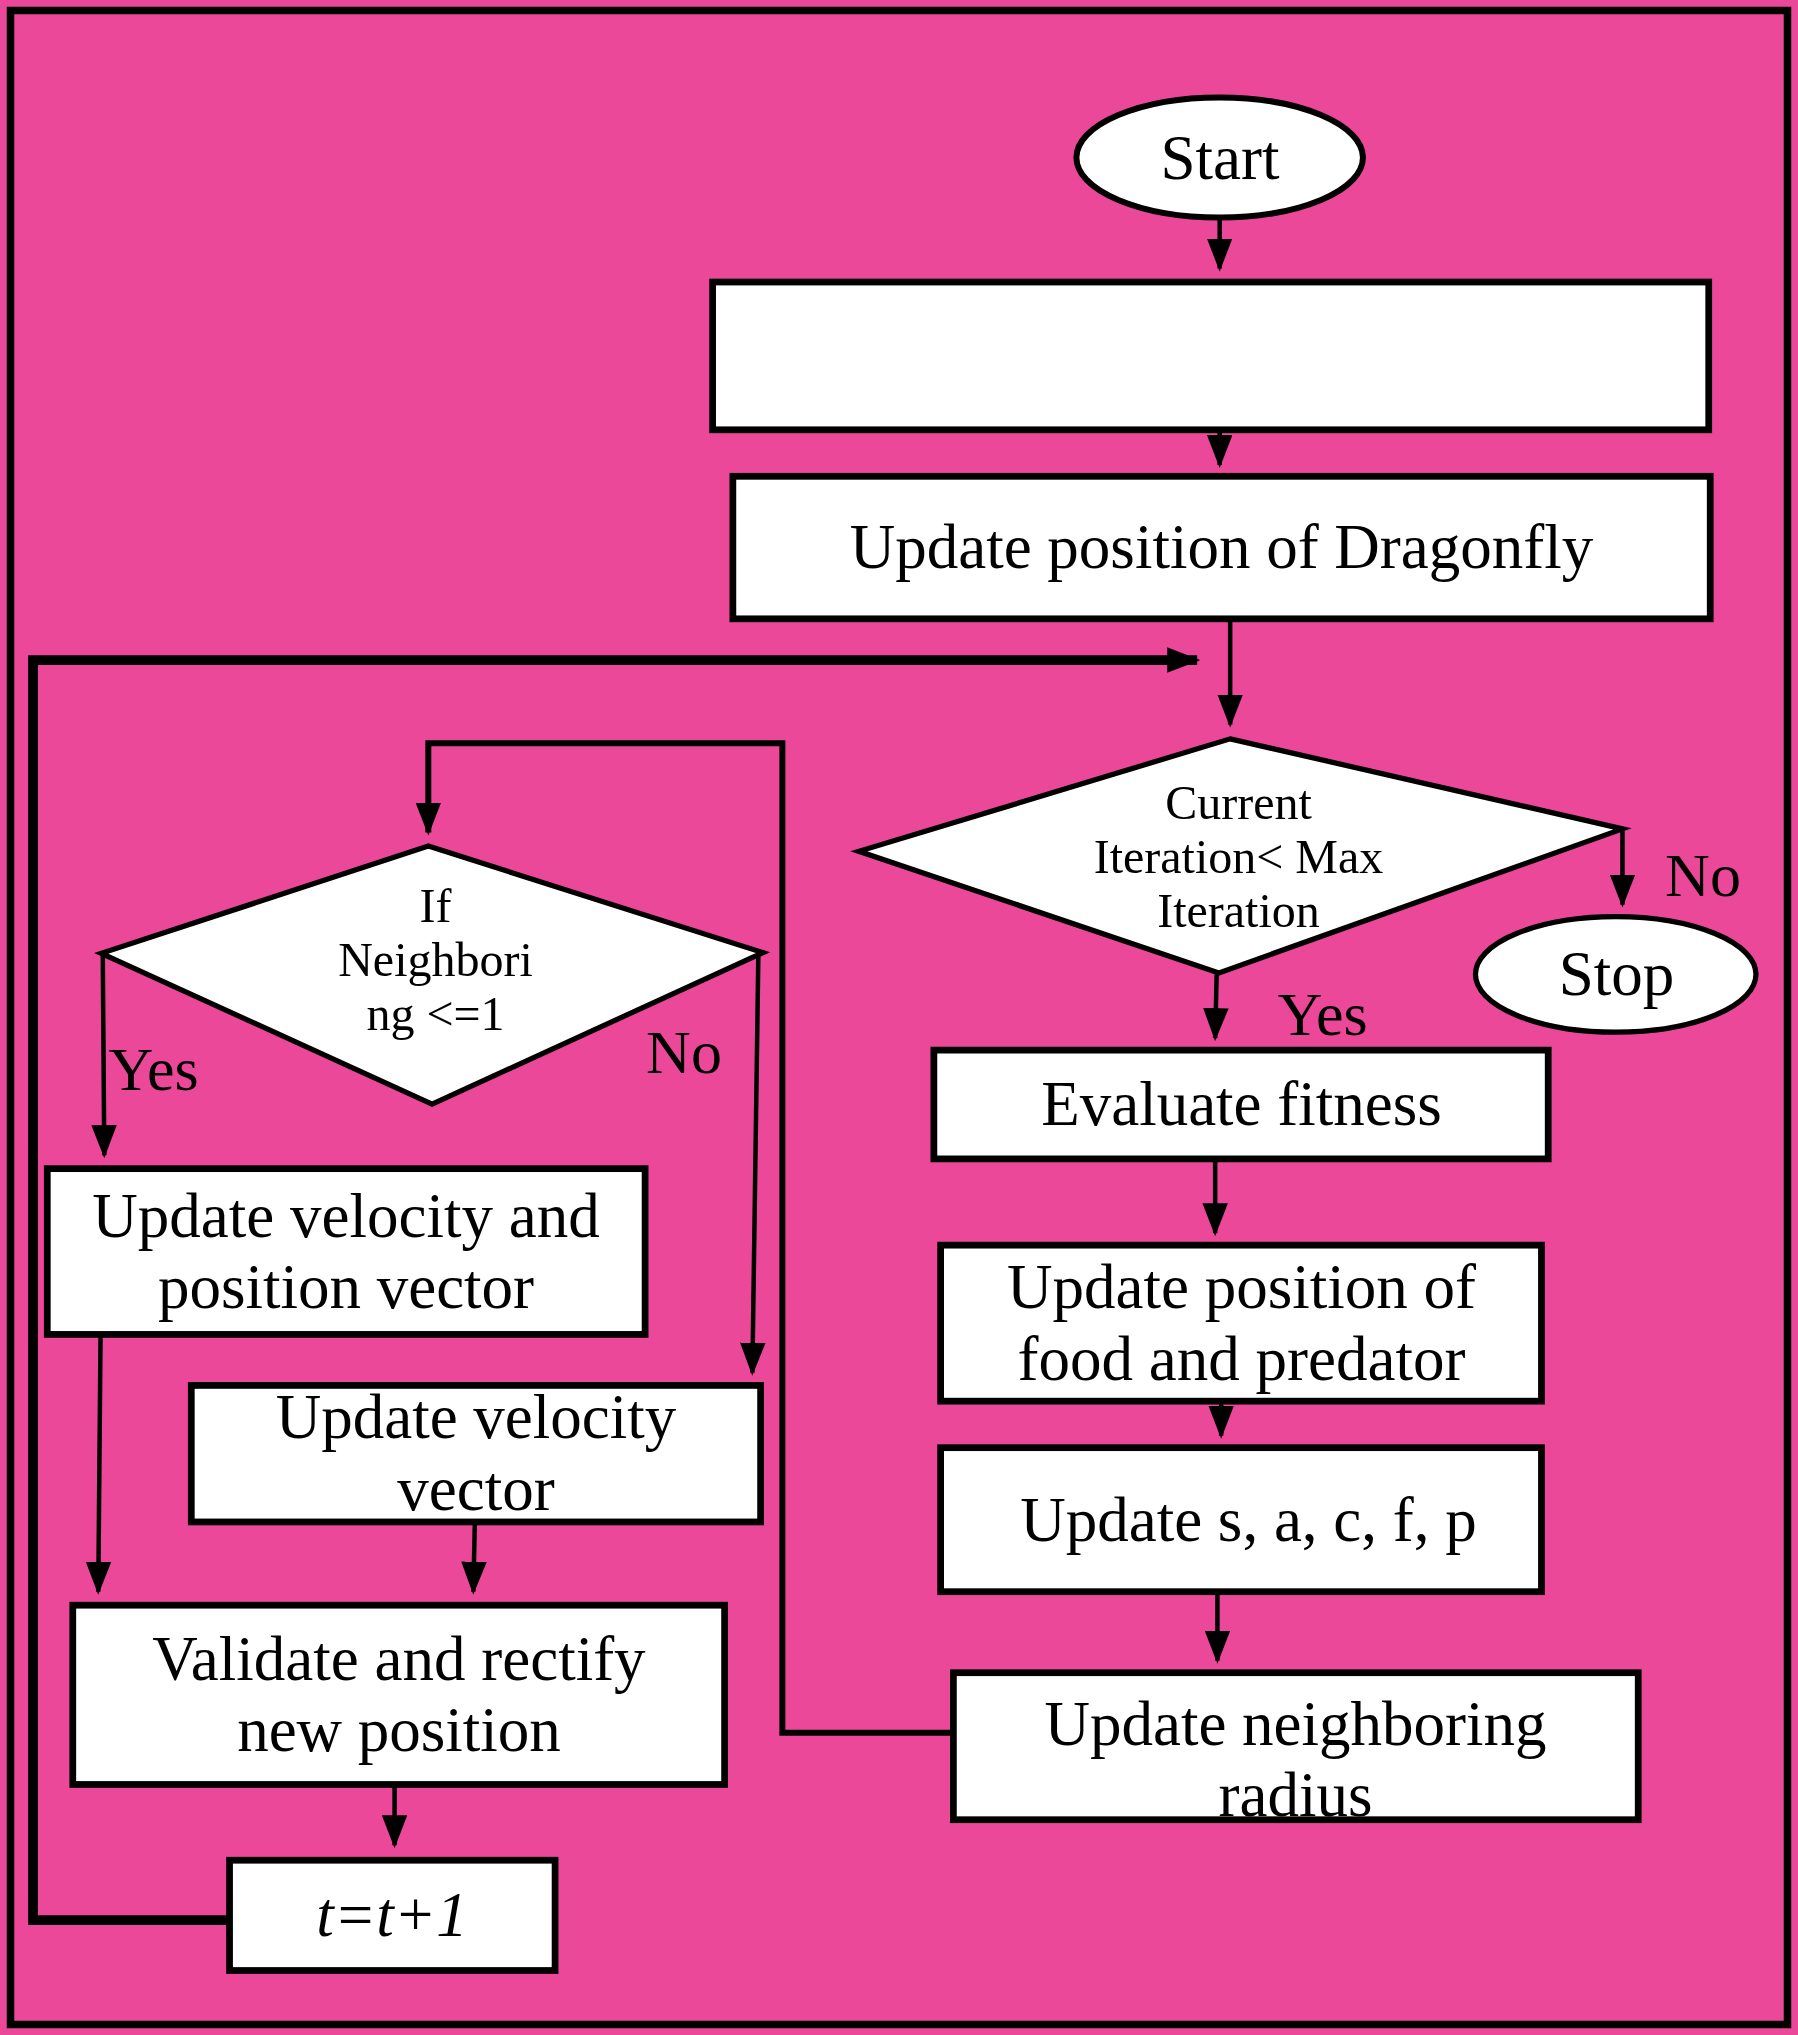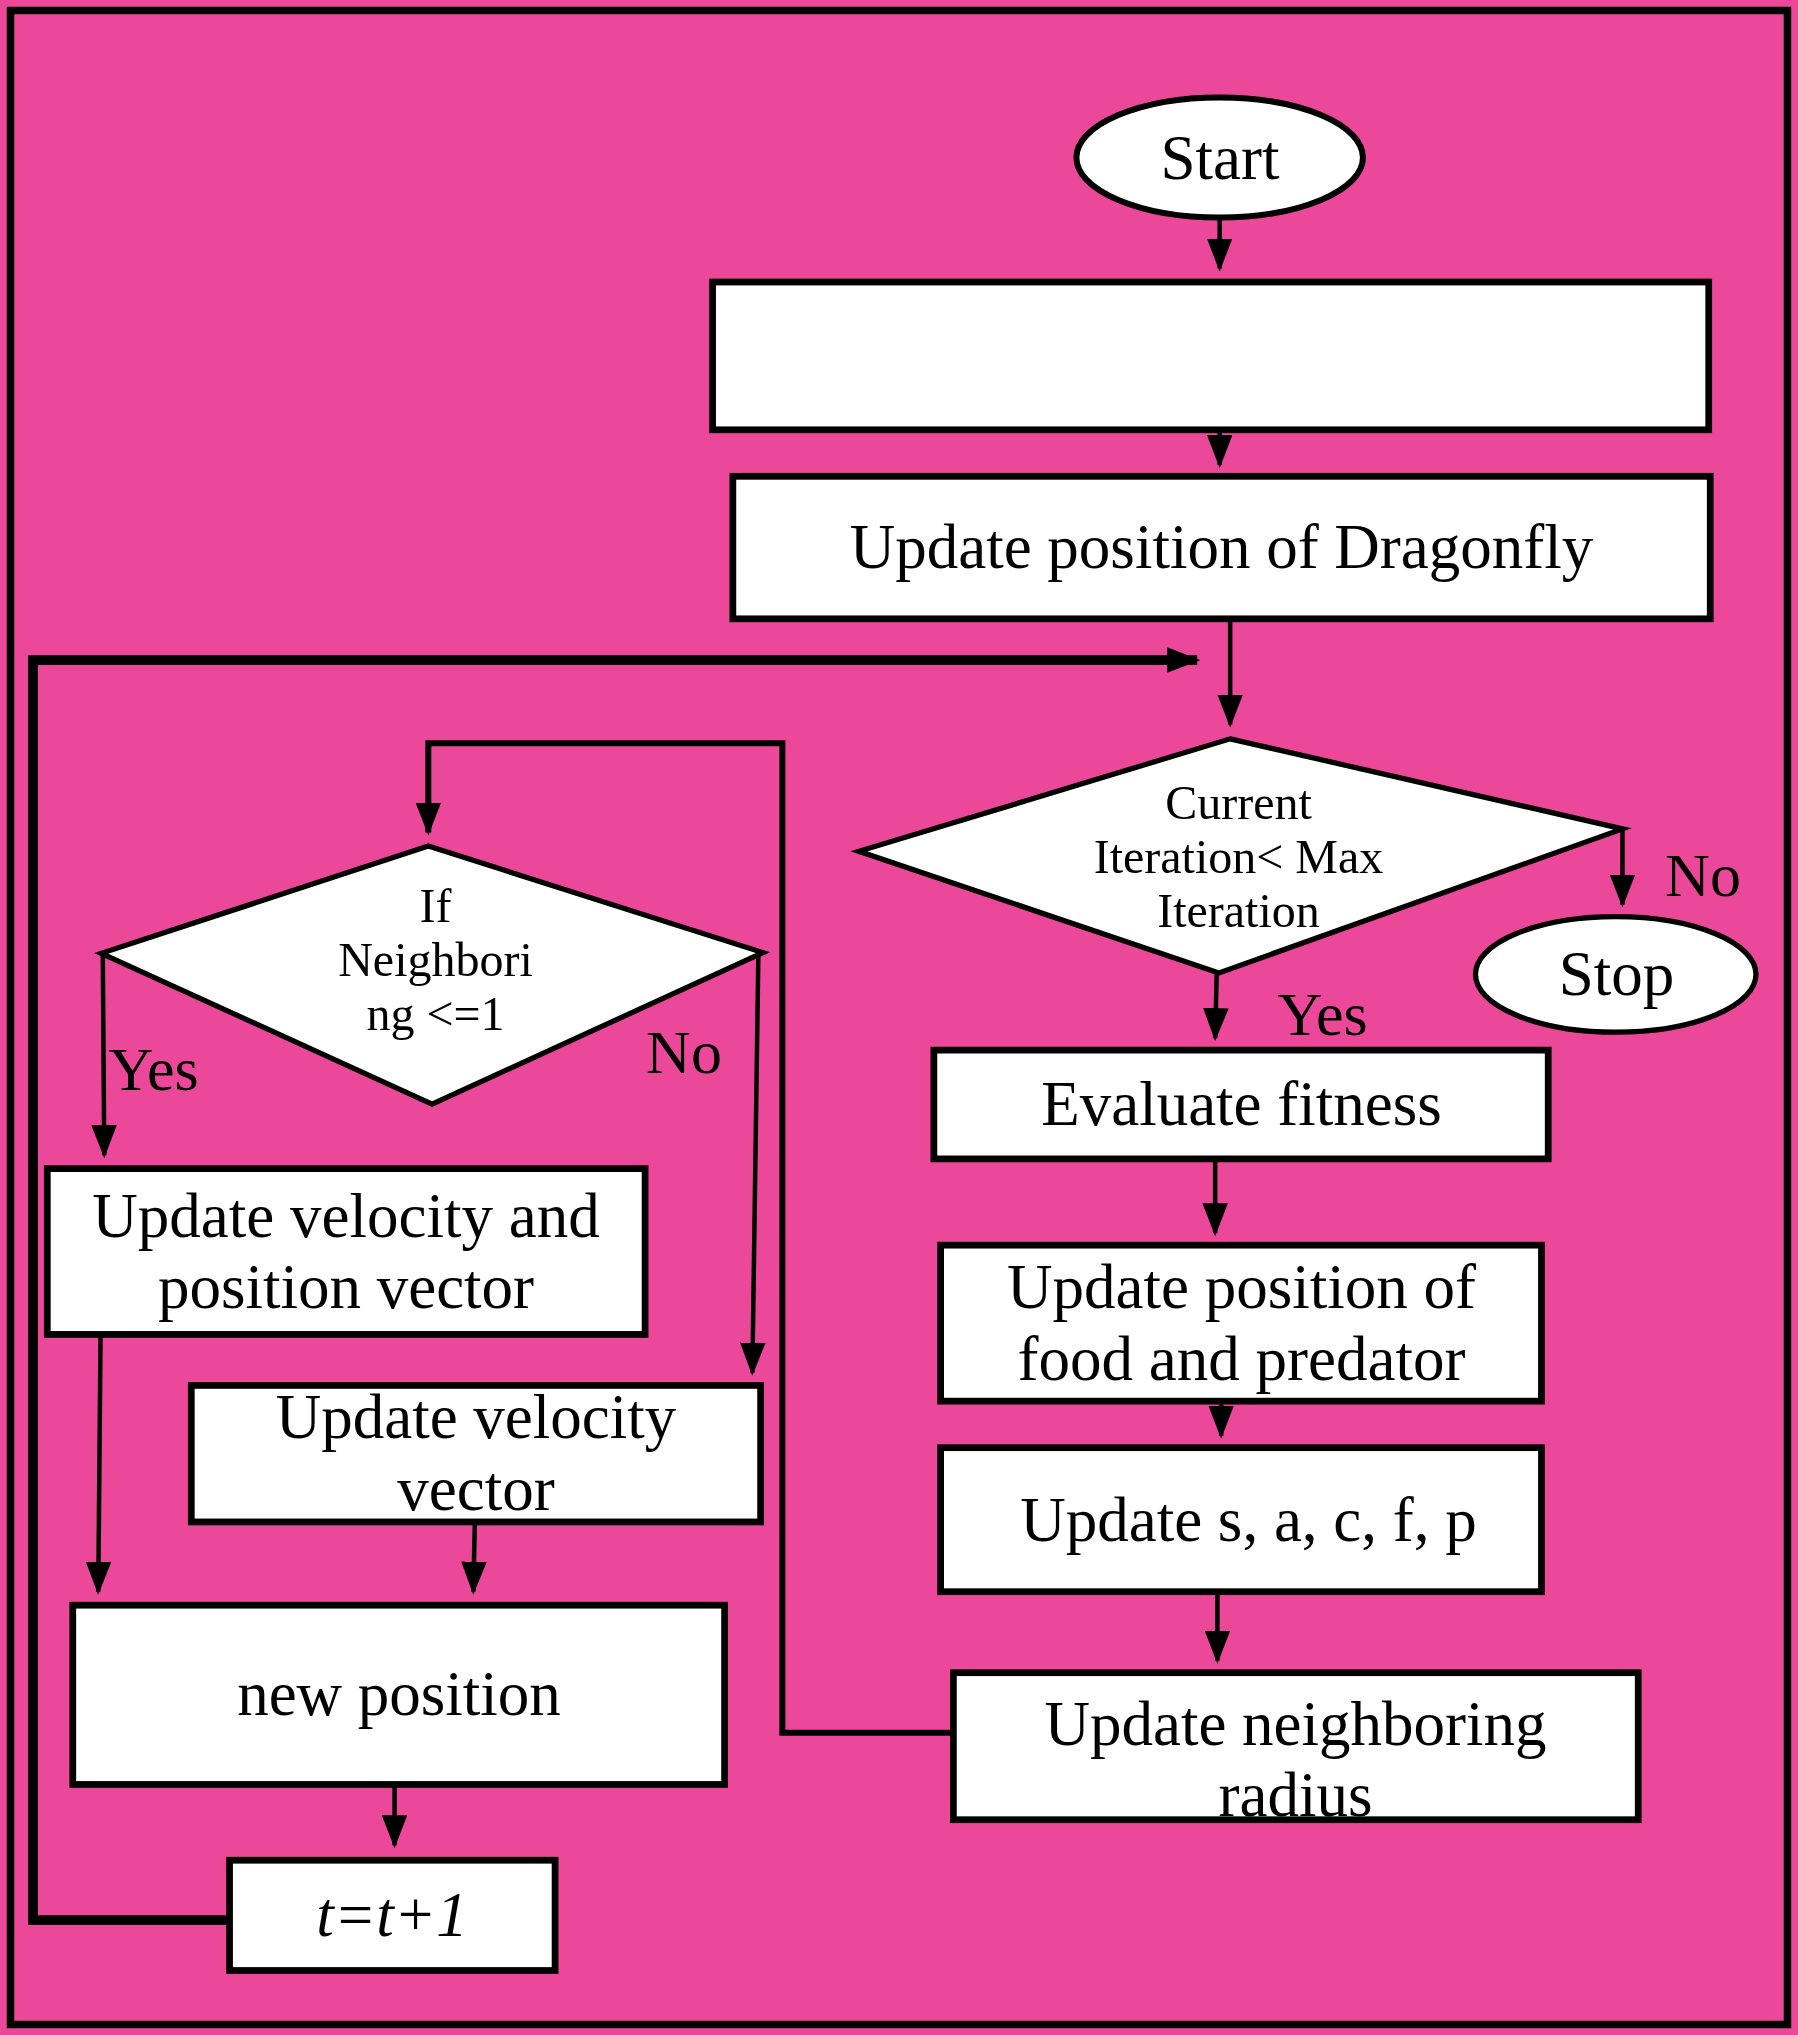--- a/index.html
+++ b/index.html
@@ -127,20 +127,21 @@
     <span>Update velocity and</span>
     <span>position vector</span>
   </div>
 
   <div class="label" style="left:195px;top:1389px;width:562px;height:129px;">
     <span>Update velocity</span>
     <span>vector</span>
   </div>
 
   <div class="label" style="left:77px;top:1609px;width:644px;height:172px;">
+    <span>Validate and rectify</span>
     <span>new position</span>
   </div>
 
   <div class="label italic" style="left:233px;top:1864px;width:318px;height:103px;">
     <span>t=t+1</span>
   </div>
 
   <div class="label edge-label" style="left:1643px;top:840px;width:120px;height:71px;">
     <span>No</span>
   </div>

